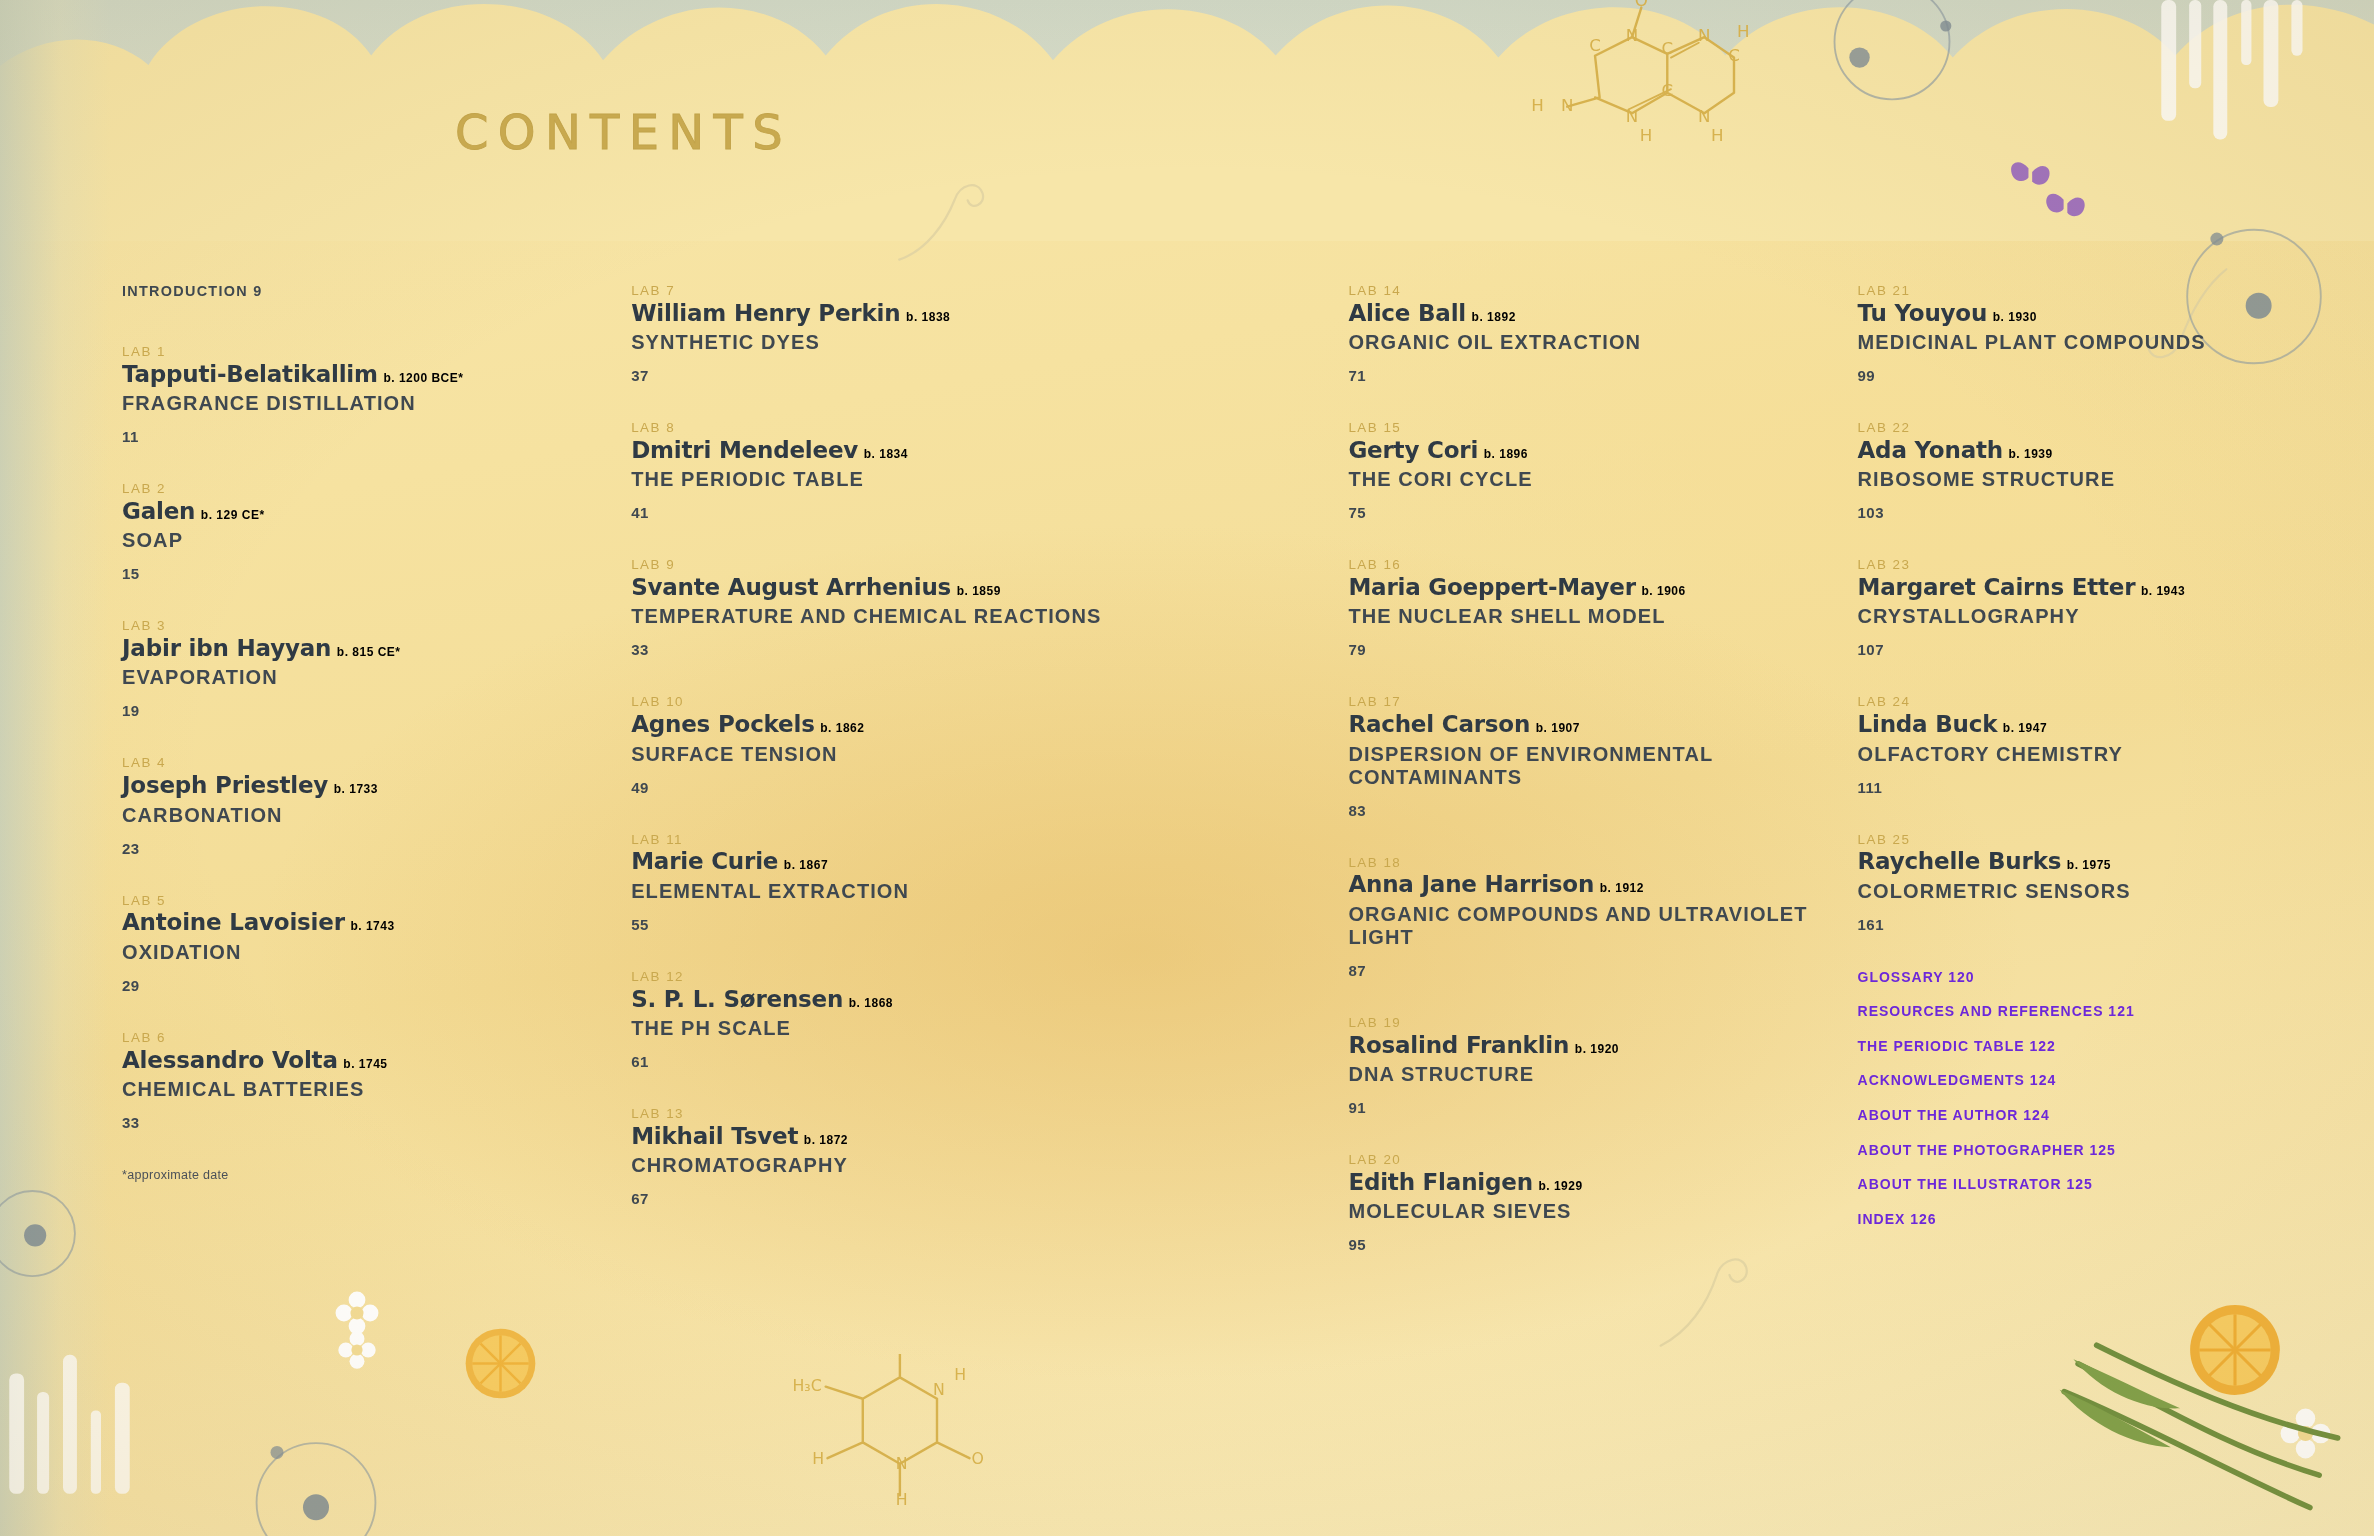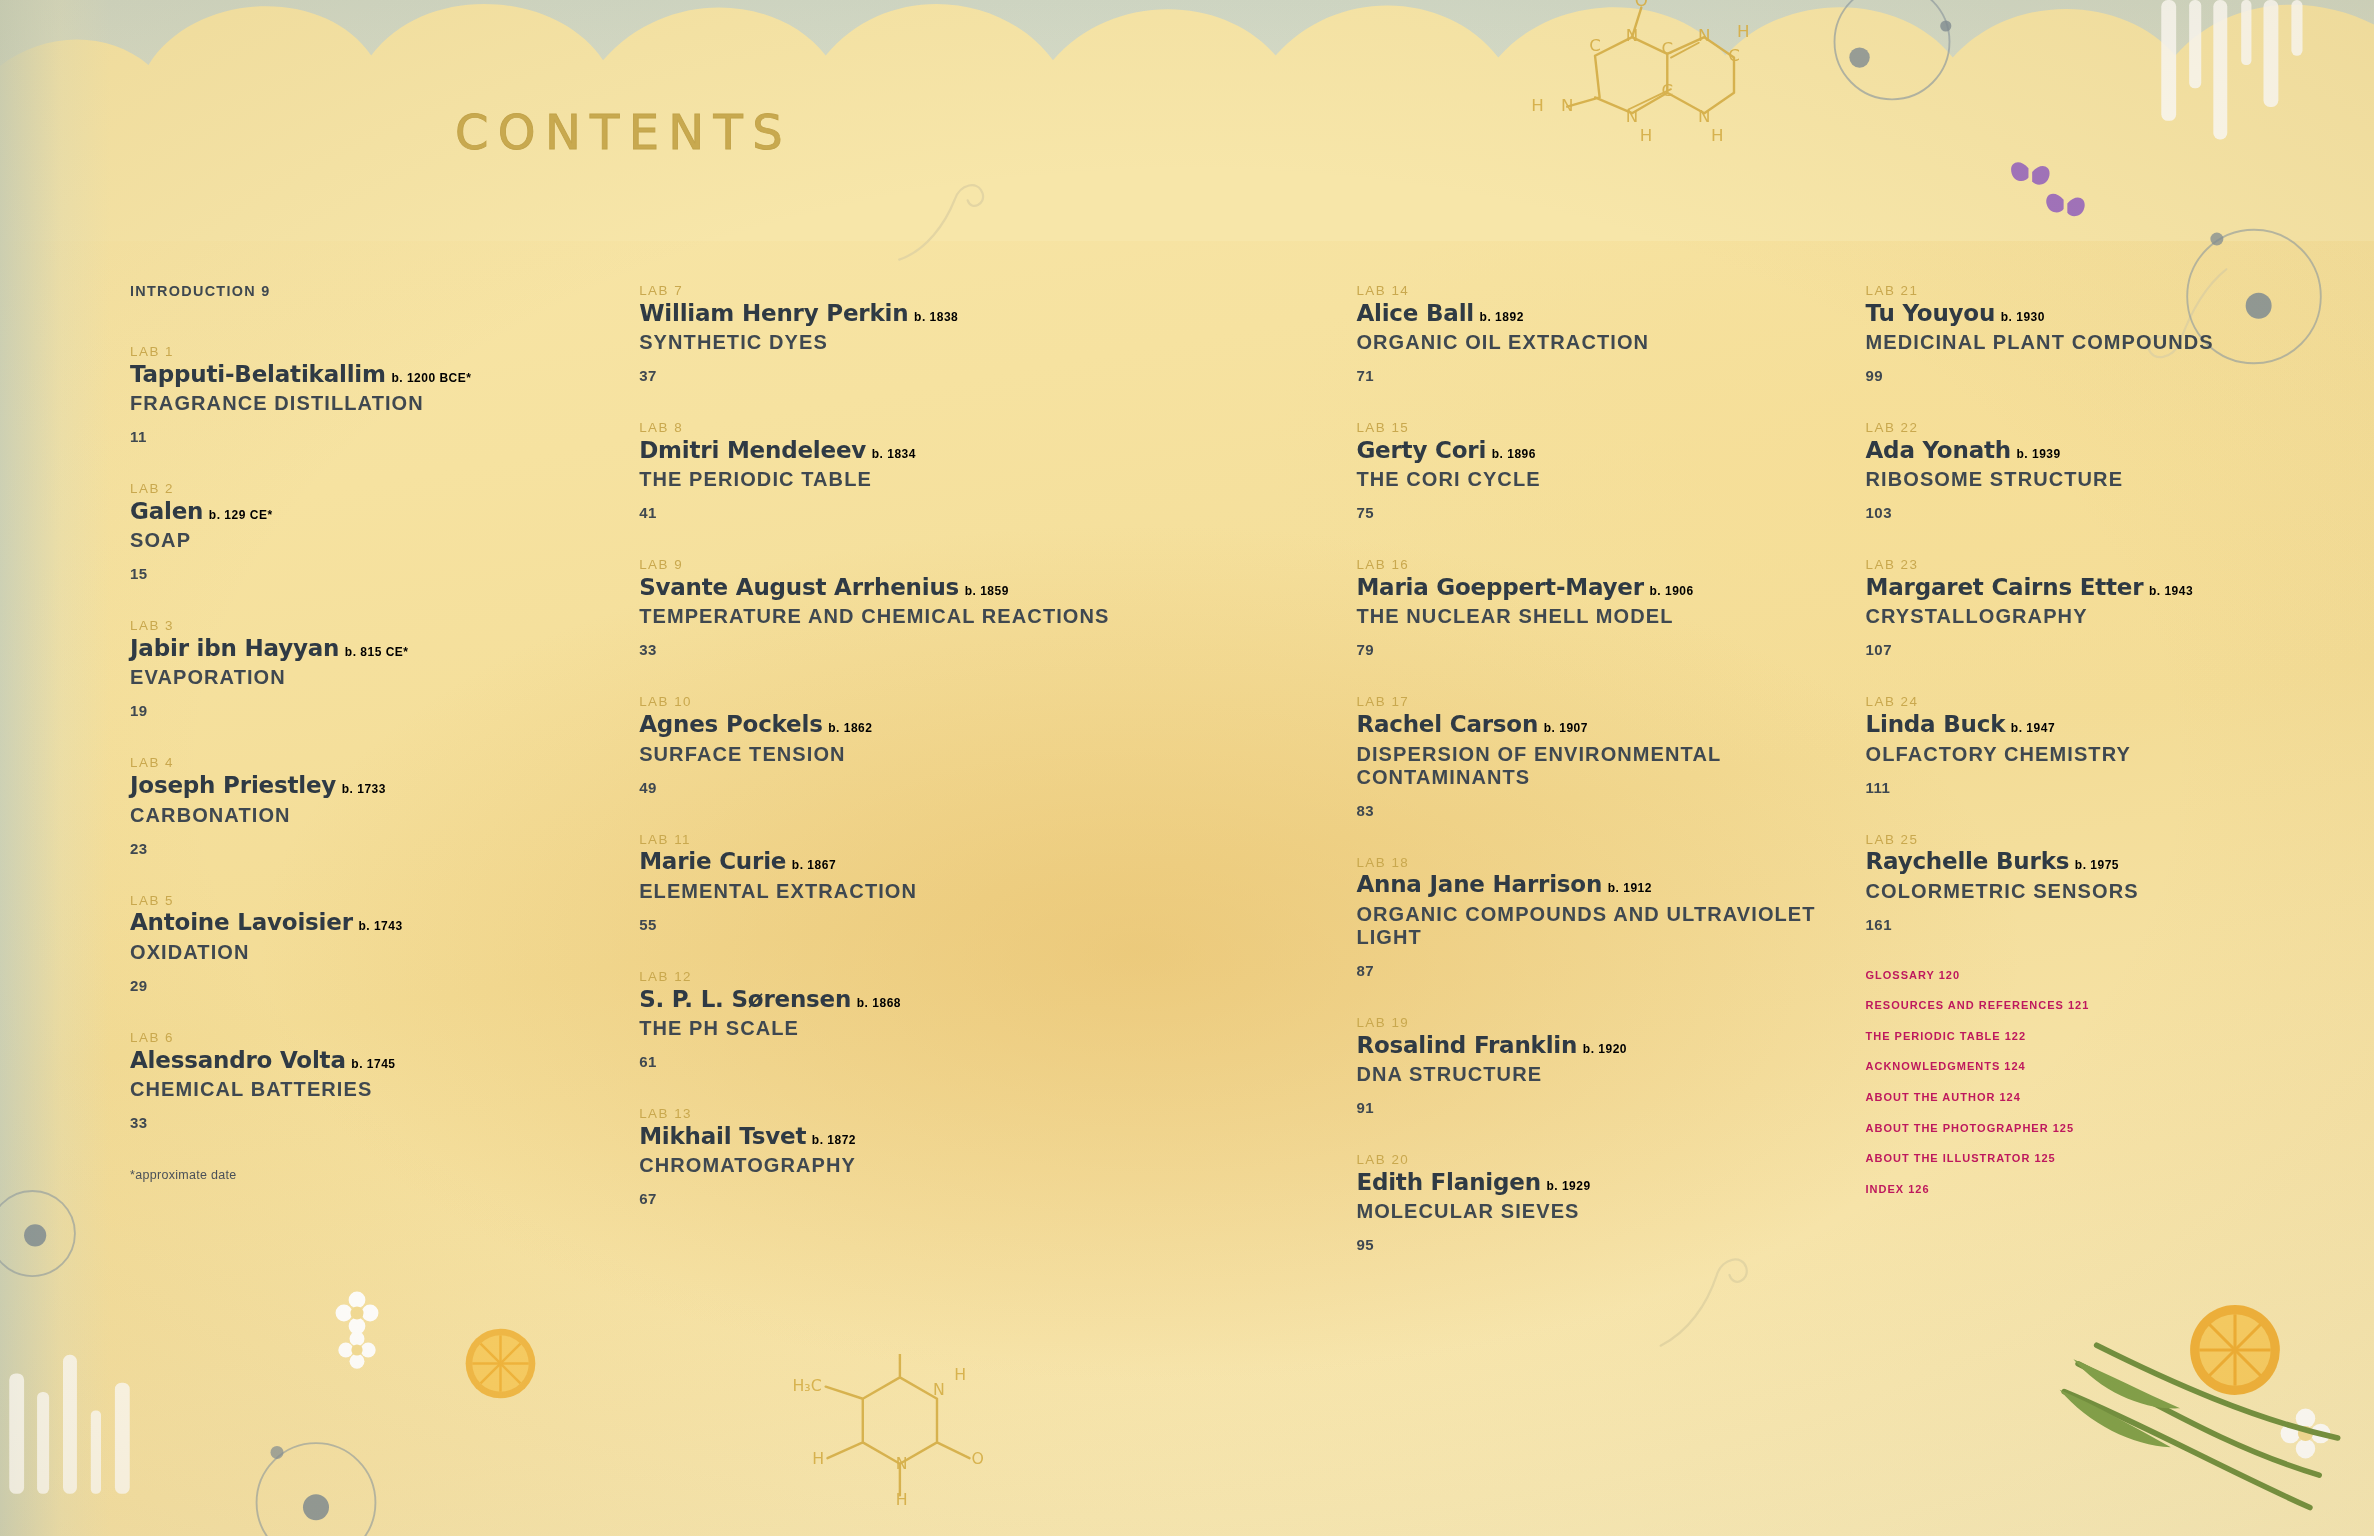--- a/index.html
+++ b/index.html
@@ -67,21 +67,21 @@
     font-size: 48px;
     letter-spacing: 9.3px;
     font-weight: 400;
     color: #c8a94f;
     -webkit-text-stroke: 0.9px #c2a34a;
   }
 
   
   #columns {
     position: absolute;
-    left: 130px;
+    left: 122px;
     top: 283px;
     width: 2124px;
     display: flex;
     gap: 6px;
   }
   .col {
     width: 482px;
     margin-right: 23px;
   }
   .col:nth-child(2) { width: 714px; margin-right: 0px; }
@@ -144,24 +144,24 @@
     font-size: 12.5px;
     color: #4a5058;
     letter-spacing: 0.3px;
   }
 
   
   .backmatter {
     margin-top: 5.6px;
   }
   .backmatter .bm-item {
-    font-size: 11px;
+    font-size: 14px;
     font-weight: 700;
     letter-spacing: 1px;
-    color: #be185d;
+    color: #6d28d9;
     margin-bottom: 18.6px;
     text-transform: uppercase;
   }
 </style>
 </head>
 <body>
 
 <div id="page">
   <div id="sky"></div>
 

